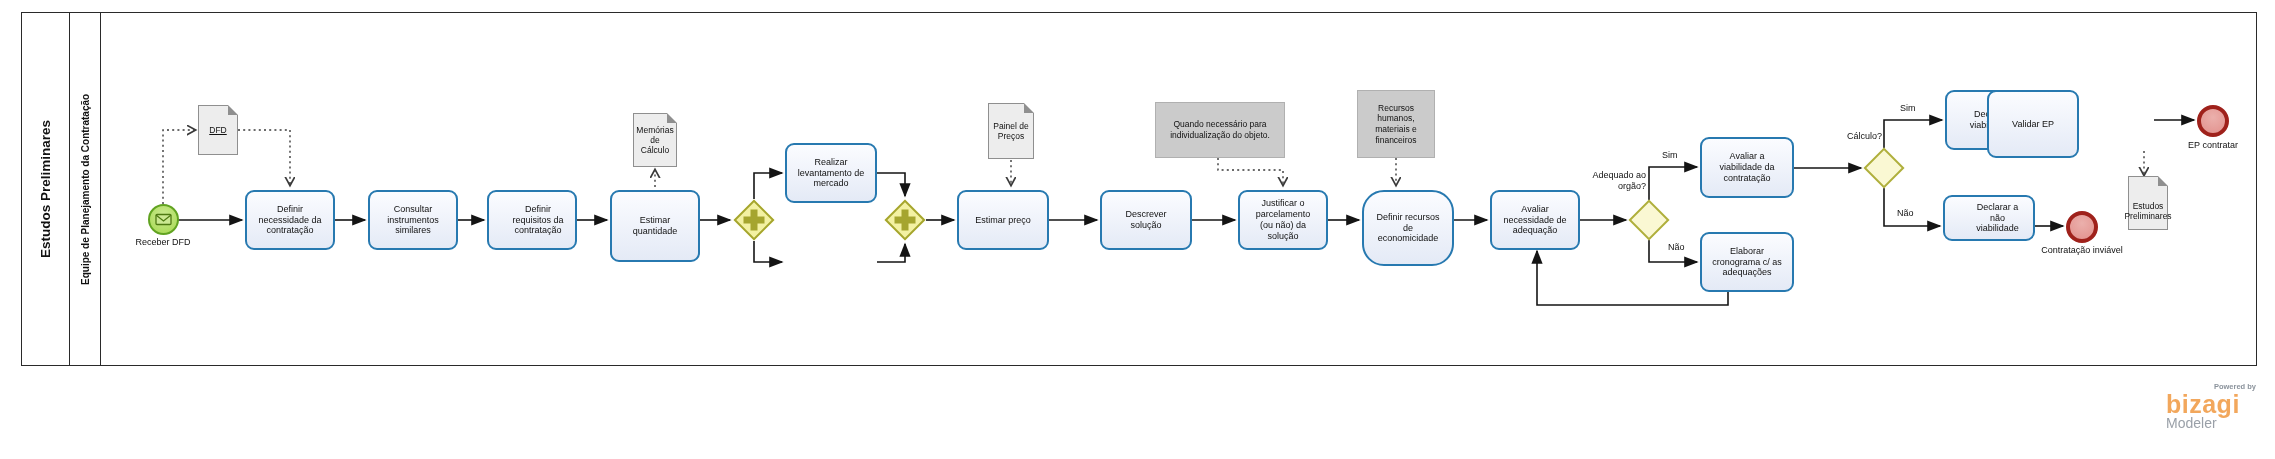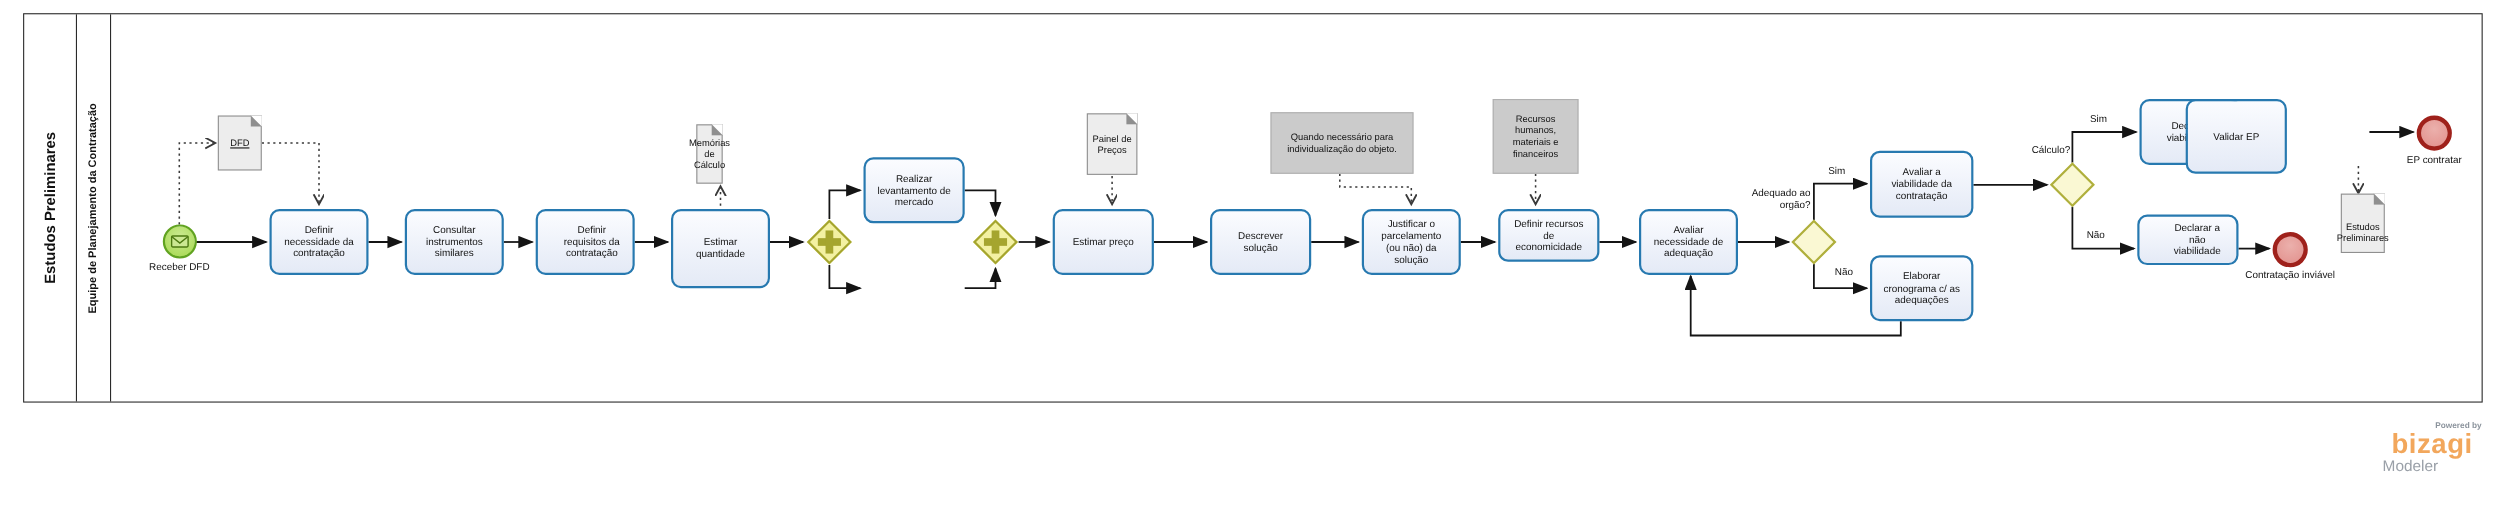--- a/index.html
+++ b/index.html
@@ -46,21 +46,21 @@
        border-color:#fff #fff var(--doc-border) var(--doc-fill);}
   .note{background:var(--note-fill);border:1px solid var(--note-border);
         display:flex;align-items:center;justify-content:center;text-align:center;
         font-size:8.5px;line-height:1.25;padding:2px 4px;}
   .lbl{position:absolute;z-index:2;font-size:9px;line-height:1.2;text-align:center;}
   .cond{position:absolute;z-index:2;font-size:9px;}
 
   
   .brand{position:absolute;left:2166px;top:382px;width:90px;z-index:2;}
   .brand .powered{display:block;text-align:right;font-size:7.5px;font-weight:bold;color:#8b939c;}
-  .brand .name{display:block;text-align:center;font-size:25px;font-weight:bold;letter-spacing:.5px;
+  .brand .name{display:block;text-align:left;font-size:25px;font-weight:bold;letter-spacing:.5px;
                color:var(--brand-orange);line-height:1.05;}
   .brand .product{display:block;text-align:left;font-size:14px;color:var(--brand-gray);margin-top:-2px;}
 </style>
 </head>
 <body>
 
 <div class="stage">
 
   <svg class="wires" width="2275" height="459">
     <defs>
@@ -121,21 +121,21 @@
     <svg width="17" height="13">
       <rect x="1" y="1.5" width="15" height="10" rx="1" fill="#CBE892" stroke="#4E7A12" stroke-width="1.3"></rect>
       <path d="M1,2 L8.5,8 L16,2" fill="none" stroke="#4E7A12" stroke-width="1.3"></path>
     </svg>
   </div>
   <div class="lbl" style="left:135px;top:237px;width:56px;">Receber DFD</div>
 
   <div class="node doc" style="left:198px;top:105px;width:40px;height:50px;text-decoration:underline;">
     <span>DFD</span>
   </div>
-  <div class="node doc" style="left:633px;top:113px;width:24px;height:54px;">
+  <div class="node doc" style="left:633px;top:113px;width:44px;height:54px;">
     <span>Memórias de Cálculo</span>
   </div>
   <div class="node doc" style="left:988px;top:103px;width:46px;height:56px;">
     <span>Painel de Preços</span>
   </div>
   <div class="node doc" style="left:2128px;top:176px;width:40px;height:54px;"></div>
   <div class="lbl" style="left:2118px;top:201px;width:60px;font-size:8.5px;">Estudos Preliminares</div>
 
   <div class="node task" style="left:245px;top:190px;width:90px;height:60px;">
       <span>Definir necessidade da contratação</span>
@@ -154,21 +154,21 @@
     </div>
   <div class="node task" style="left:957px;top:190px;width:92px;height:60px;">
       <span>Estimar preço</span>
     </div>
   <div class="node task" style="left:1100px;top:190px;width:92px;height:60px;">
       <span>Descrever solução</span>
     </div>
   <div class="node task" style="left:1238px;top:190px;width:90px;height:60px;">
       <span>Justificar o parcelamento (ou não) da solução</span>
     </div>
-  <div class="node task" style="left:1362px;top:190px;width:92px;height:48px;">
+  <div class="node task" style="left:1362px;top:190px;width:92px;height:76px;border-radius:22px;">
       <span>Definir recursos de economicidade</span>
     </div>
   <div class="node task" style="left:1490px;top:190px;width:90px;height:60px;">
       <span>Avaliar necessidade de adequação</span>
     </div>
   <div class="node task" style="left:1700px;top:137px;width:94px;height:61px;">
       <span>Avaliar a viabilidade da contratação</span>
     </div>
   <div class="node task" style="left:1700px;top:232px;width:94px;height:60px;">
       <span>Elaborar cronograma c/ as adequações</span>

